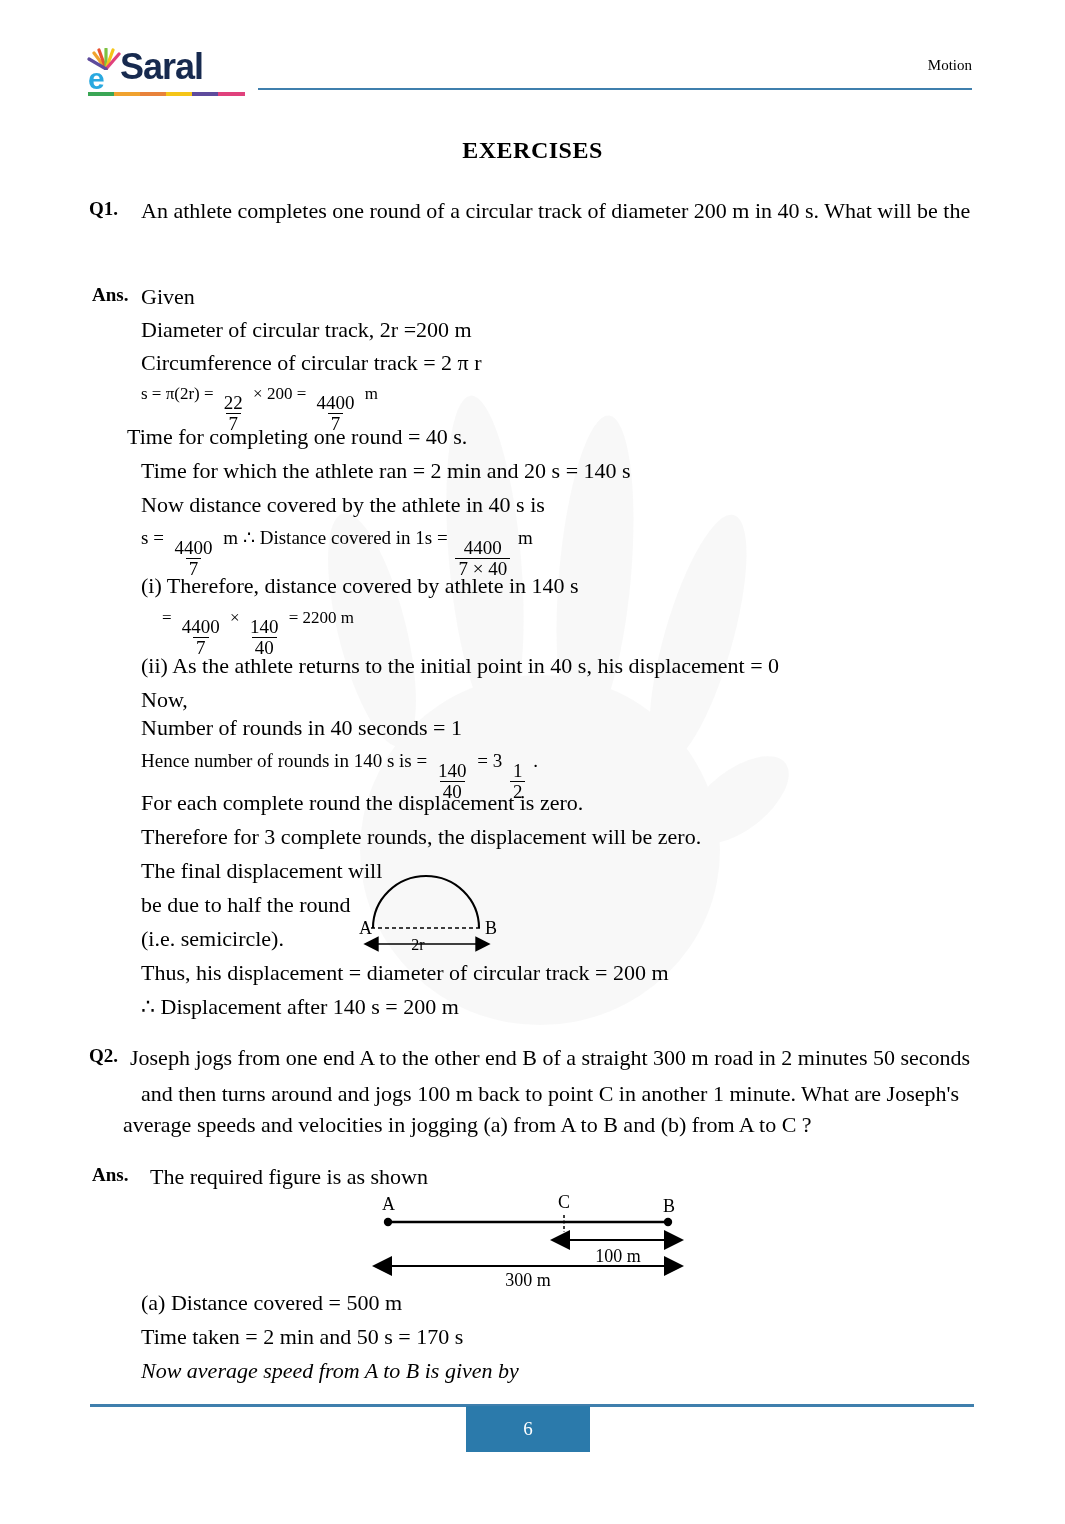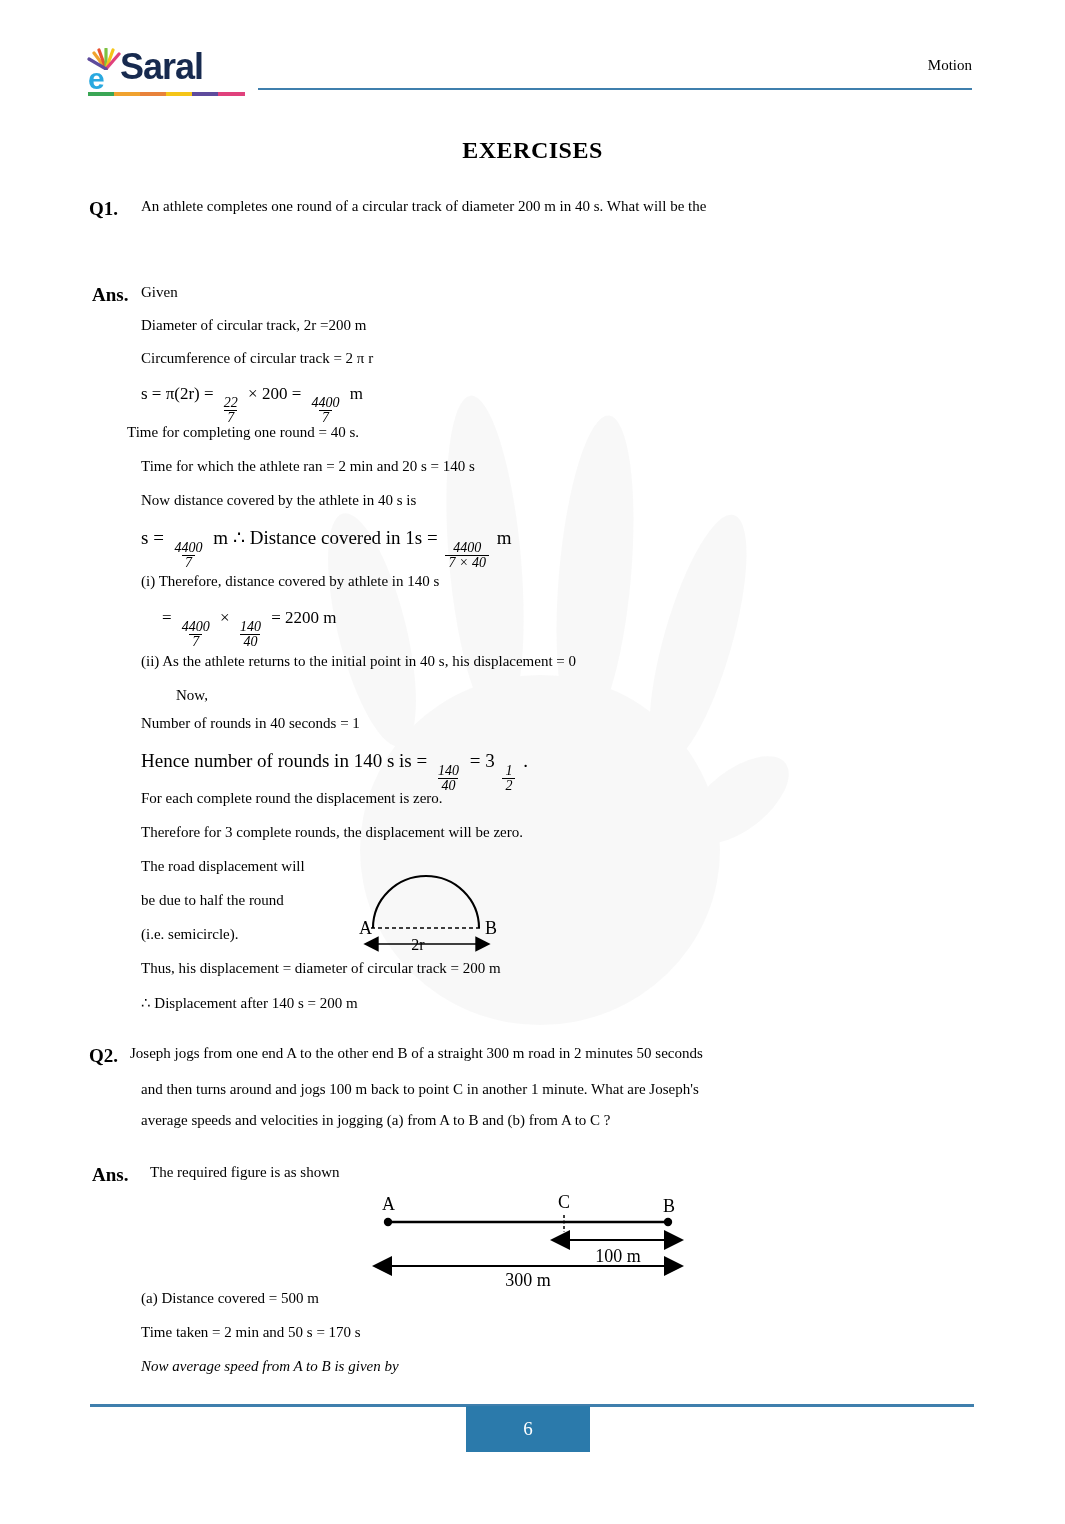--- a/index.html
+++ b/index.html
@@ -70,34 +70,33 @@
     width: 1065px; text-align: center;
     font-size: 24px; font-weight: bold;
     letter-spacing: .5px;
   }
   .qlabel {
     position: absolute;
     font-size: 19px; font-weight: bold;
   }
   .line {
     position: absolute;
-    font-size: 15px;
+    font-size: 22px;
     white-space: nowrap;
   }
 
   
   .frac {
     display: inline-flex;
     flex-direction: column;
     align-items: center;
     vertical-align: -0.55em;
     margin: 0 3px;
     line-height: 1.05;
-    font-size: 14px;
-    font-style: italic;
+    font-size: 19px;
   }
   .frac .num { padding: 0 3px; }
   .frac .den { padding: 0 3px; border-top: 1.3px solid #000; }
   .sm { font-size: 17px; }
 
   
   #fig-semicircle {
     position: absolute;
     left: 345px; top: 852px;
     width: 175px; height: 100px;
@@ -223,40 +222,40 @@
     </span>
     <span>×</span>
     <span class="frac">
       <span class="num">140</span>
       <span class="den">40</span>
     </span>
     <span>= 2200 m</span>
   </div>
 
   <div class="line" style="left:141px; top:653px;">(ii) As the athlete returns to the initial point in 40 s, his displacement = 0</div>
-  <div class="line" style="left:141px; top:687px;margin-left:35px;">Now,</div>
+  <div class="line" style="left:141px; top:687px;">Now,</div>
   <div class="line" style="left:141px; top:715px;">Number of rounds in 40 seconds = 1</div>
 
   <div class="line" style="left:141px; top:750px; font-size:19px;">
     <span>Hence number of rounds in 140 s is =</span>
     <span class="frac">
       <span class="num">140</span>
       <span class="den">40</span>
     </span>
     <span>= 3</span>
     <span class="frac">
       <span class="num">1</span>
       <span class="den">2</span>
     </span>
     <span>.</span>
   </div>
 
   <div class="line" style="left:141px; top:790px;">For each complete round the displacement is zero.</div>
   <div class="line" style="left:141px; top:824px;">Therefore for 3 complete rounds, the displacement will be zero.</div>
-  <div class="line" style="left:141px; top:858px;">The road displacement will</div>
+  <div class="line" style="left:141px; top:858px;">The final displacement will</div>
   <div class="line" style="left:141px; top:892px;">be due to half the round</div>
   <div class="line" style="left:141px; top:926px;">(i.e. semicircle).</div>
   <div class="line" style="left:141px; top:960px;">Thus, his displacement = diameter of circular track = 200 m</div>
   <div class="line" style="left:141px; top:994px;">∴ Displacement after 140 s = 200 m</div>
 
   <div id="fig-semicircle">
     <svg width="175" height="100" viewBox="0 0 175 100">
       <defs>
         <marker id="arrL" markerWidth="9" markerHeight="9" refX="8" refY="4.5" orient="auto">
           <path d="M9,0 L0,4.5 L9,9 z" fill="#000"></path>
@@ -273,21 +272,21 @@
       <line x1="32" y1="92" x2="132" y2="92" stroke="#000" stroke-width="1.7" marker-start="url(#arrL)" marker-end="url(#arrR)"></line>
       <text x="14" y="82" font-family="Liberation Serif, serif" font-size="18" fill="#000">A</text>
       <text x="140" y="82" font-family="Liberation Serif, serif" font-size="18" fill="#000">B</text>
       <text x="73" y="98" font-family="Liberation Serif, serif" font-size="16" fill="#000" text-anchor="middle">2r</text>
     </svg>
   </div>
 
   <div class="qlabel" style="left:89px; top:1045px;">Q2.</div>
   <div class="line" style="left:130px; top:1045px;">Joseph jogs from one end A to the other end B of a straight 300 m road in 2 minutes 50 seconds</div>
   <div class="line" style="left:141px; top:1081px;">and then turns around and jogs 100 m back to point C in another 1 minute. What are Joseph's</div>
-  <div class="line" style="left:141px; top:1112px;">average speeds and velocities in jogging (a) from A to B and (b) from A to C ?</div>
+  <div class="line" style="left:123px; top:1112px;">average speeds and velocities in jogging (a) from A to B and (b) from A to C ?</div>
 
   <div class="qlabel" style="left:92px; top:1164px;">Ans.</div>
   <div class="line" style="left:150px; top:1164px;">The required figure is as shown</div>
 
   <div id="fig-line">
     <svg width="320" height="100" viewBox="0 0 320 100">
       <defs>
         <marker id="aL" markerWidth="10" markerHeight="10" refX="9" refY="5" orient="auto">
           <path d="M10,0 L0,5 L10,10 z" fill="#000"></path>
         </marker>

